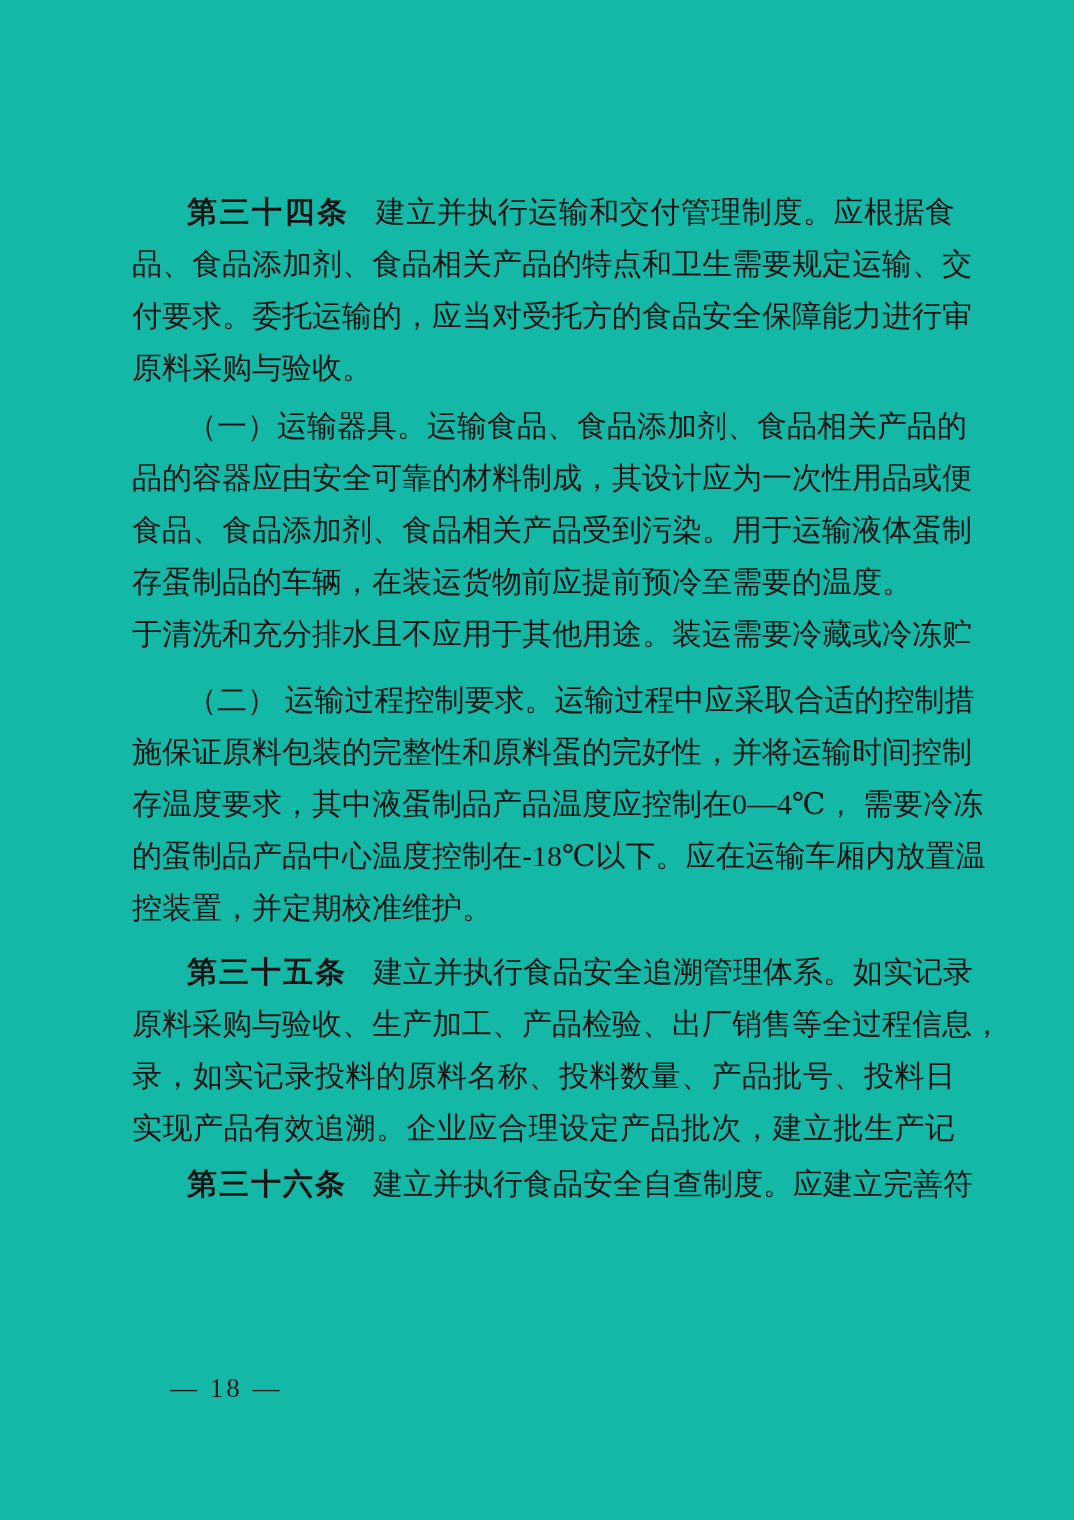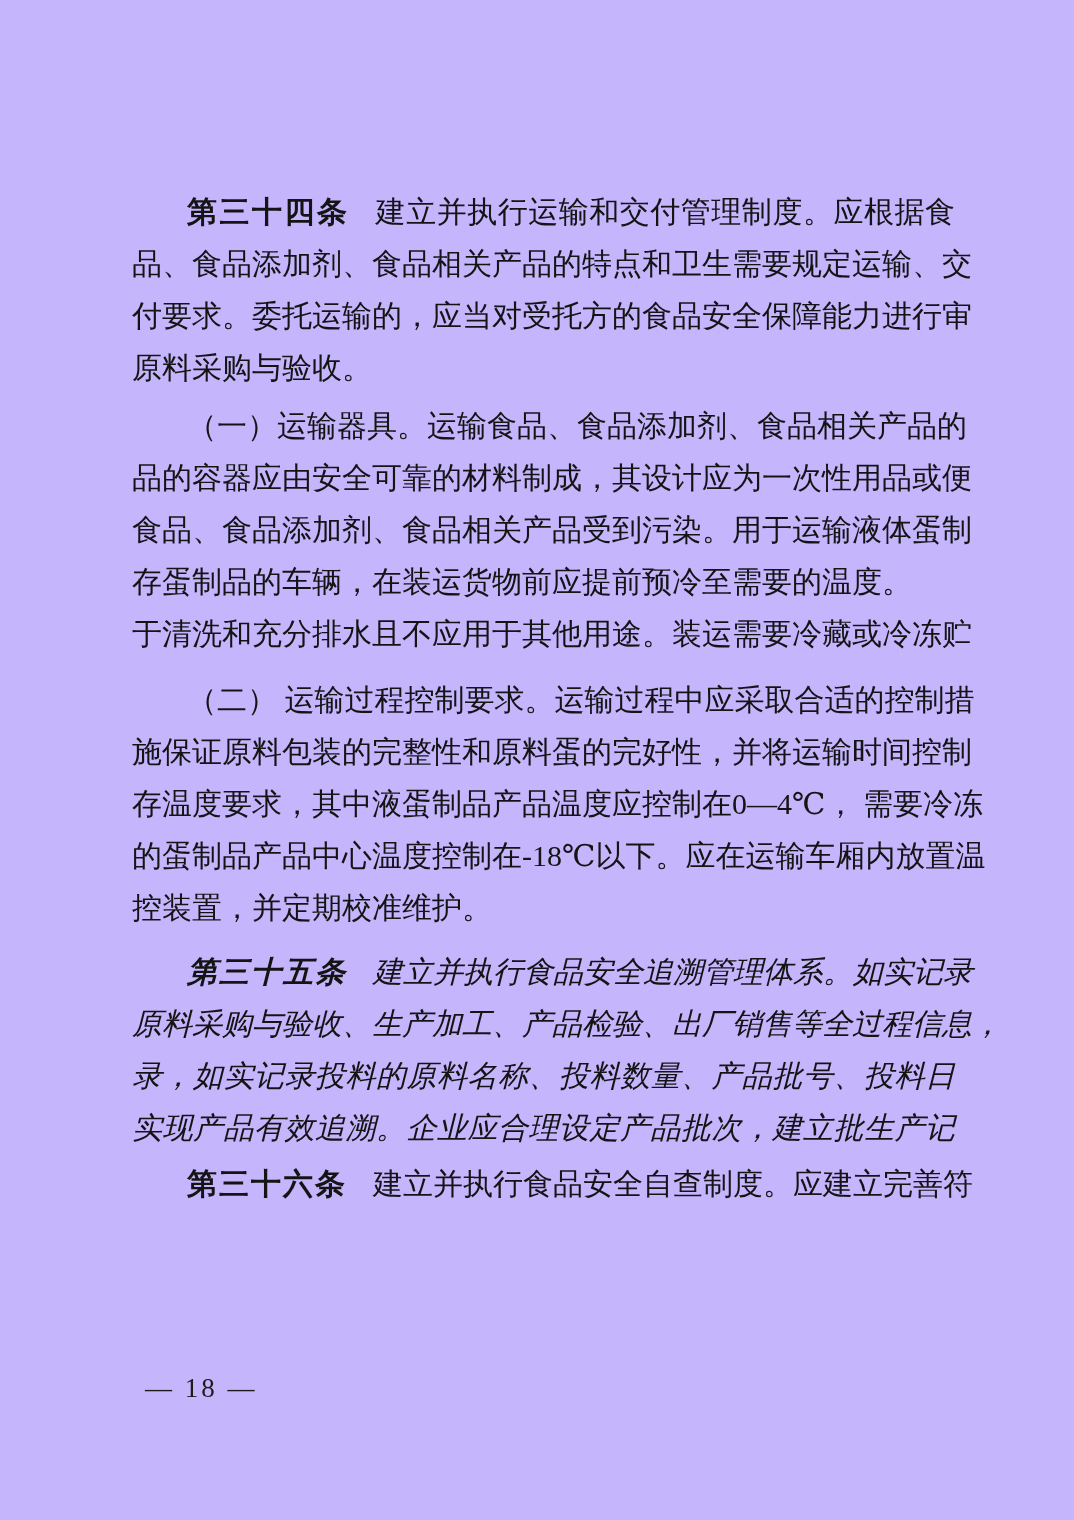--- a/index.html
+++ b/index.html
@@ -4,21 +4,21 @@
 <style>
   html, body {
     margin: 0;
     padding: 0;
     background: #ffffff;
   }
   .page {
     position: relative;
     width: 1074px;
     height: 1520px;
-    background: #c4b5fd;
+    background: #14b8a6;
     overflow: hidden;
     color: #141414;
     font-family: "Liberation Serif", "DejaVu Serif", serif;
   }
   .body-text {
     position: absolute;
     left: 132px;
     top: 186px;
     width: 823px;
   }
@@ -39,25 +39,25 @@
     text-indent: 55px;
   }
   .lead {
     font-family: "Liberation Sans", "DejaVu Sans", sans-serif;
     font-weight: 700;
     margin-right: 26px;
     letter-spacing: 2px;
   }
   .para-item-1   { margin-top: 6px;  }
   .para-item-2   { margin-top: 14px; }
-  .para-art-35   { margin-top: 12px; font-style: italic; }
+  .para-art-35   { margin-top: 12px; }
   .para-art-36   { margin-top: 4px;  }
   .footer-page-number {
     position: absolute;
-    left: 145px;
+    left: 170px;
     top: 1372px;
     font-size: 27px;
     line-height: 32px;
     color: #1c1c1c;
     letter-spacing: 3px;
   }
 </style>
 </head>
 <body>
 

